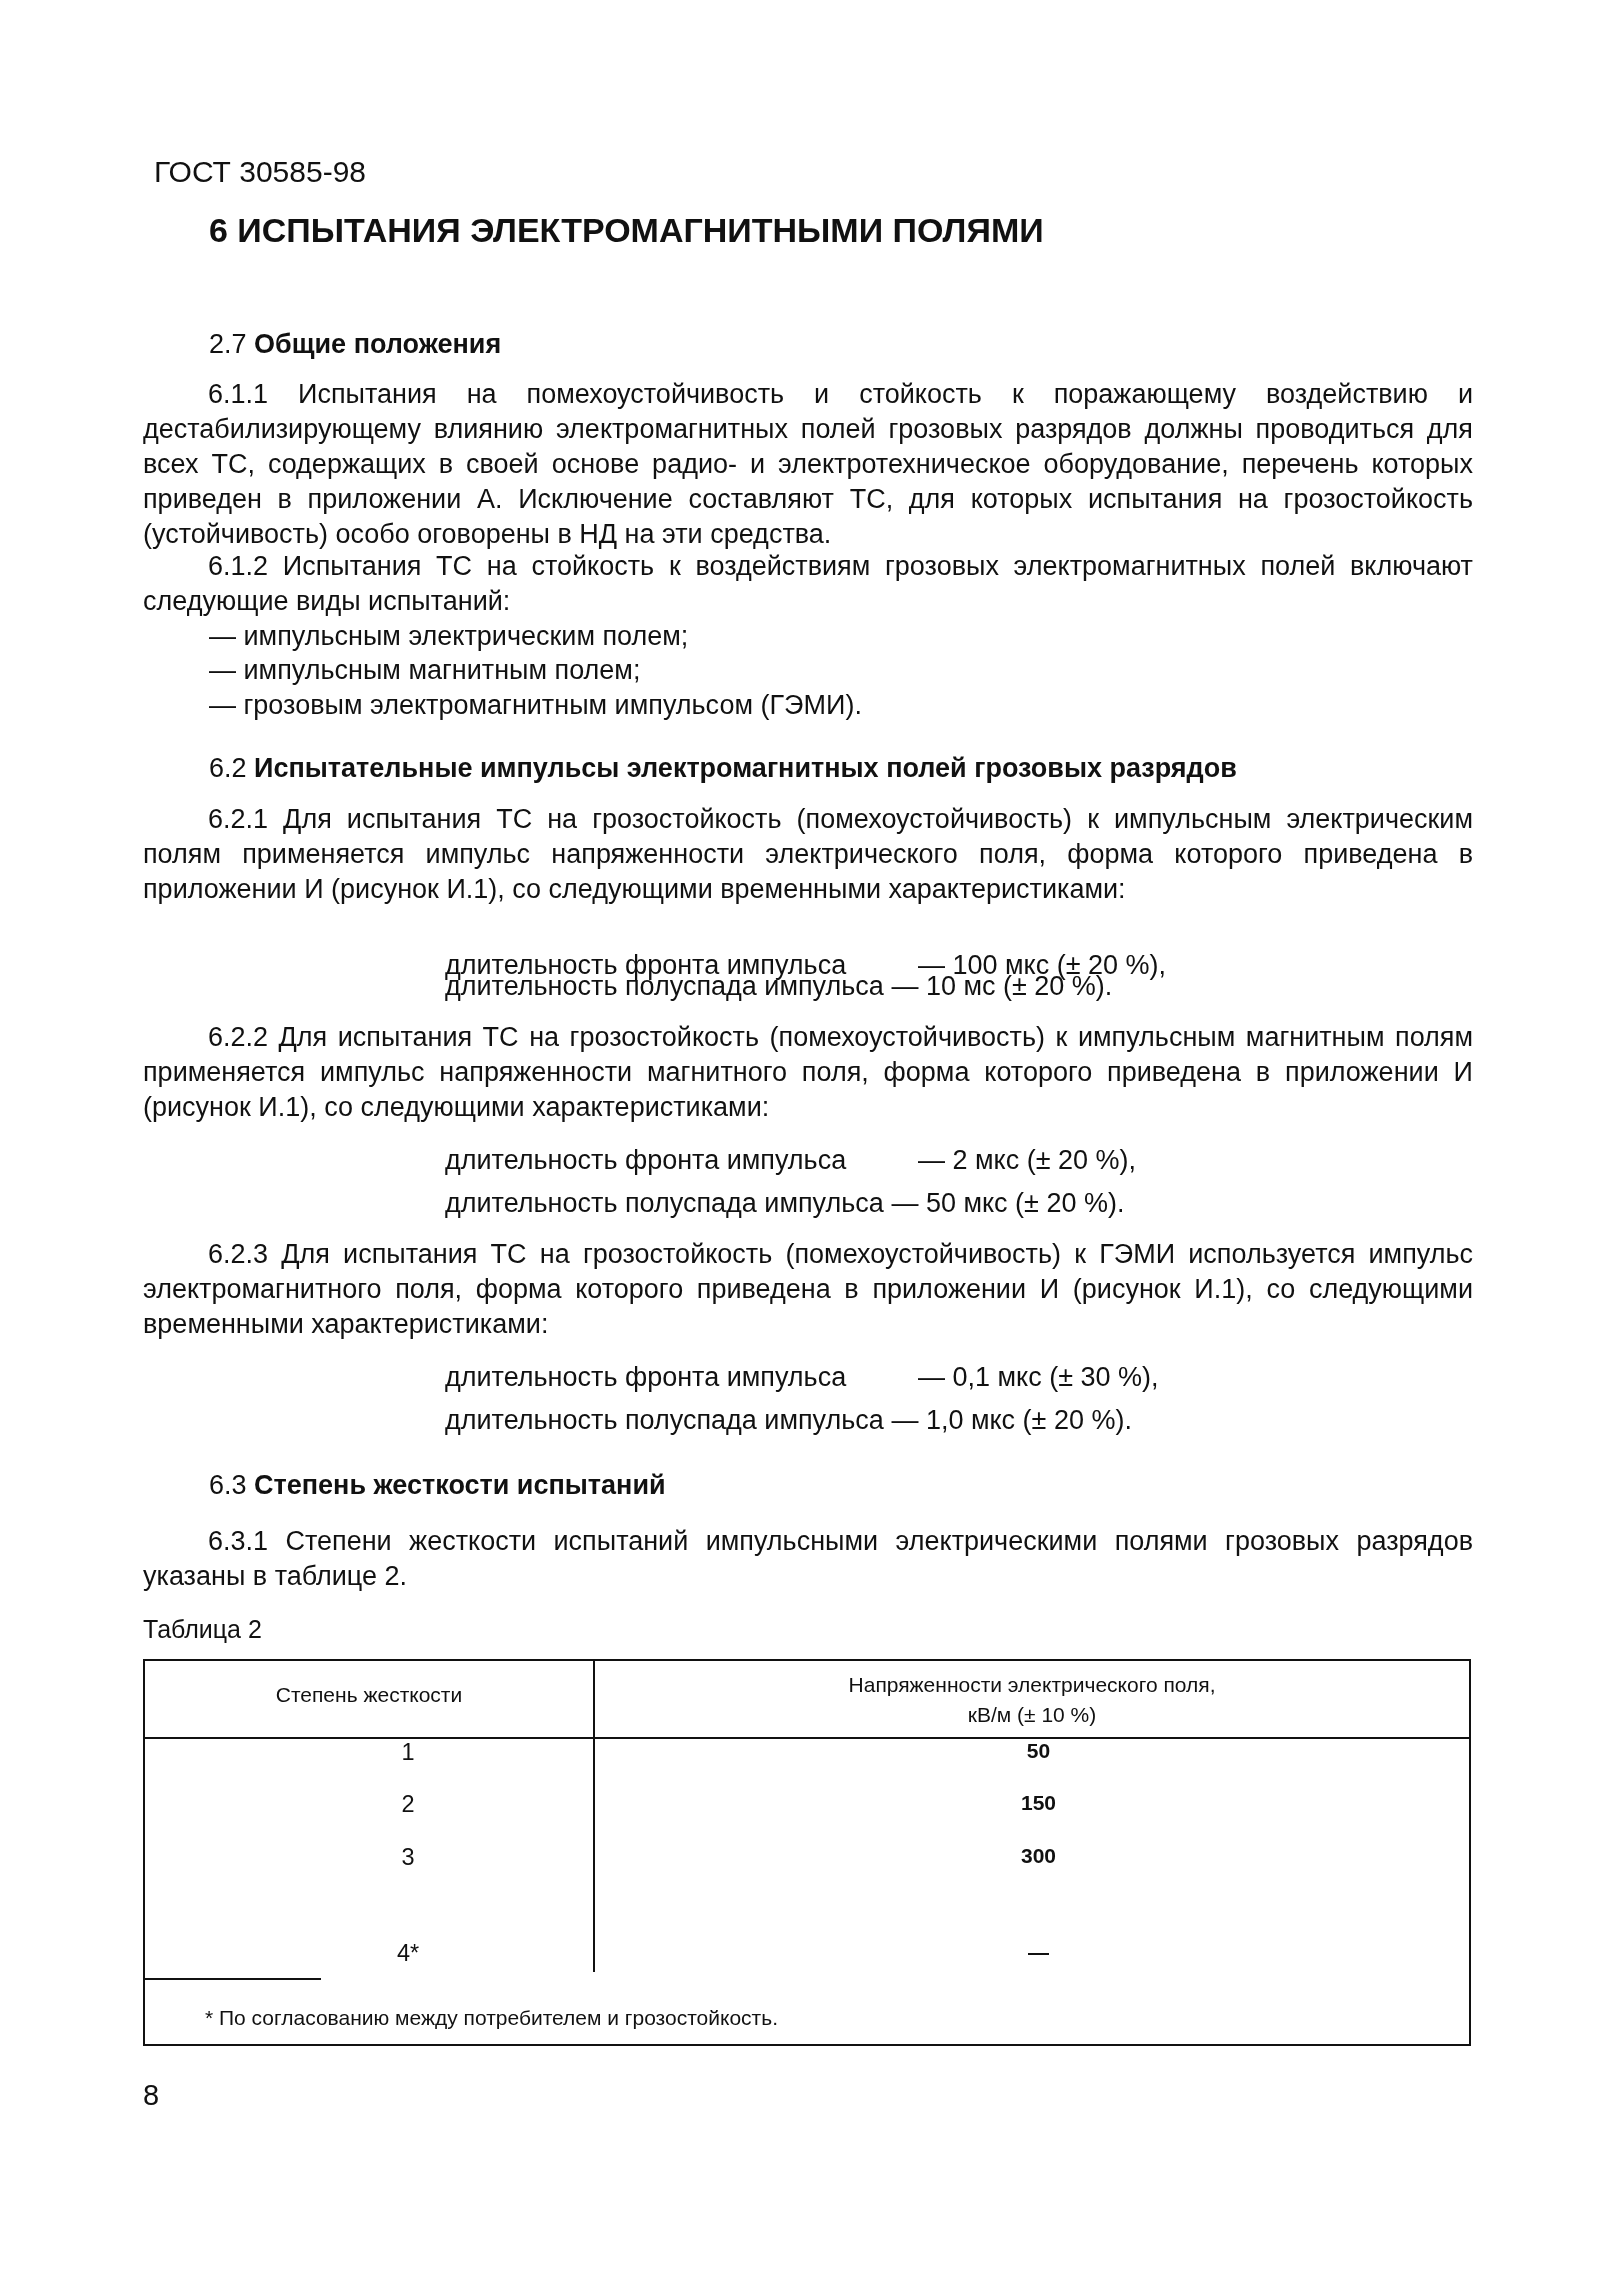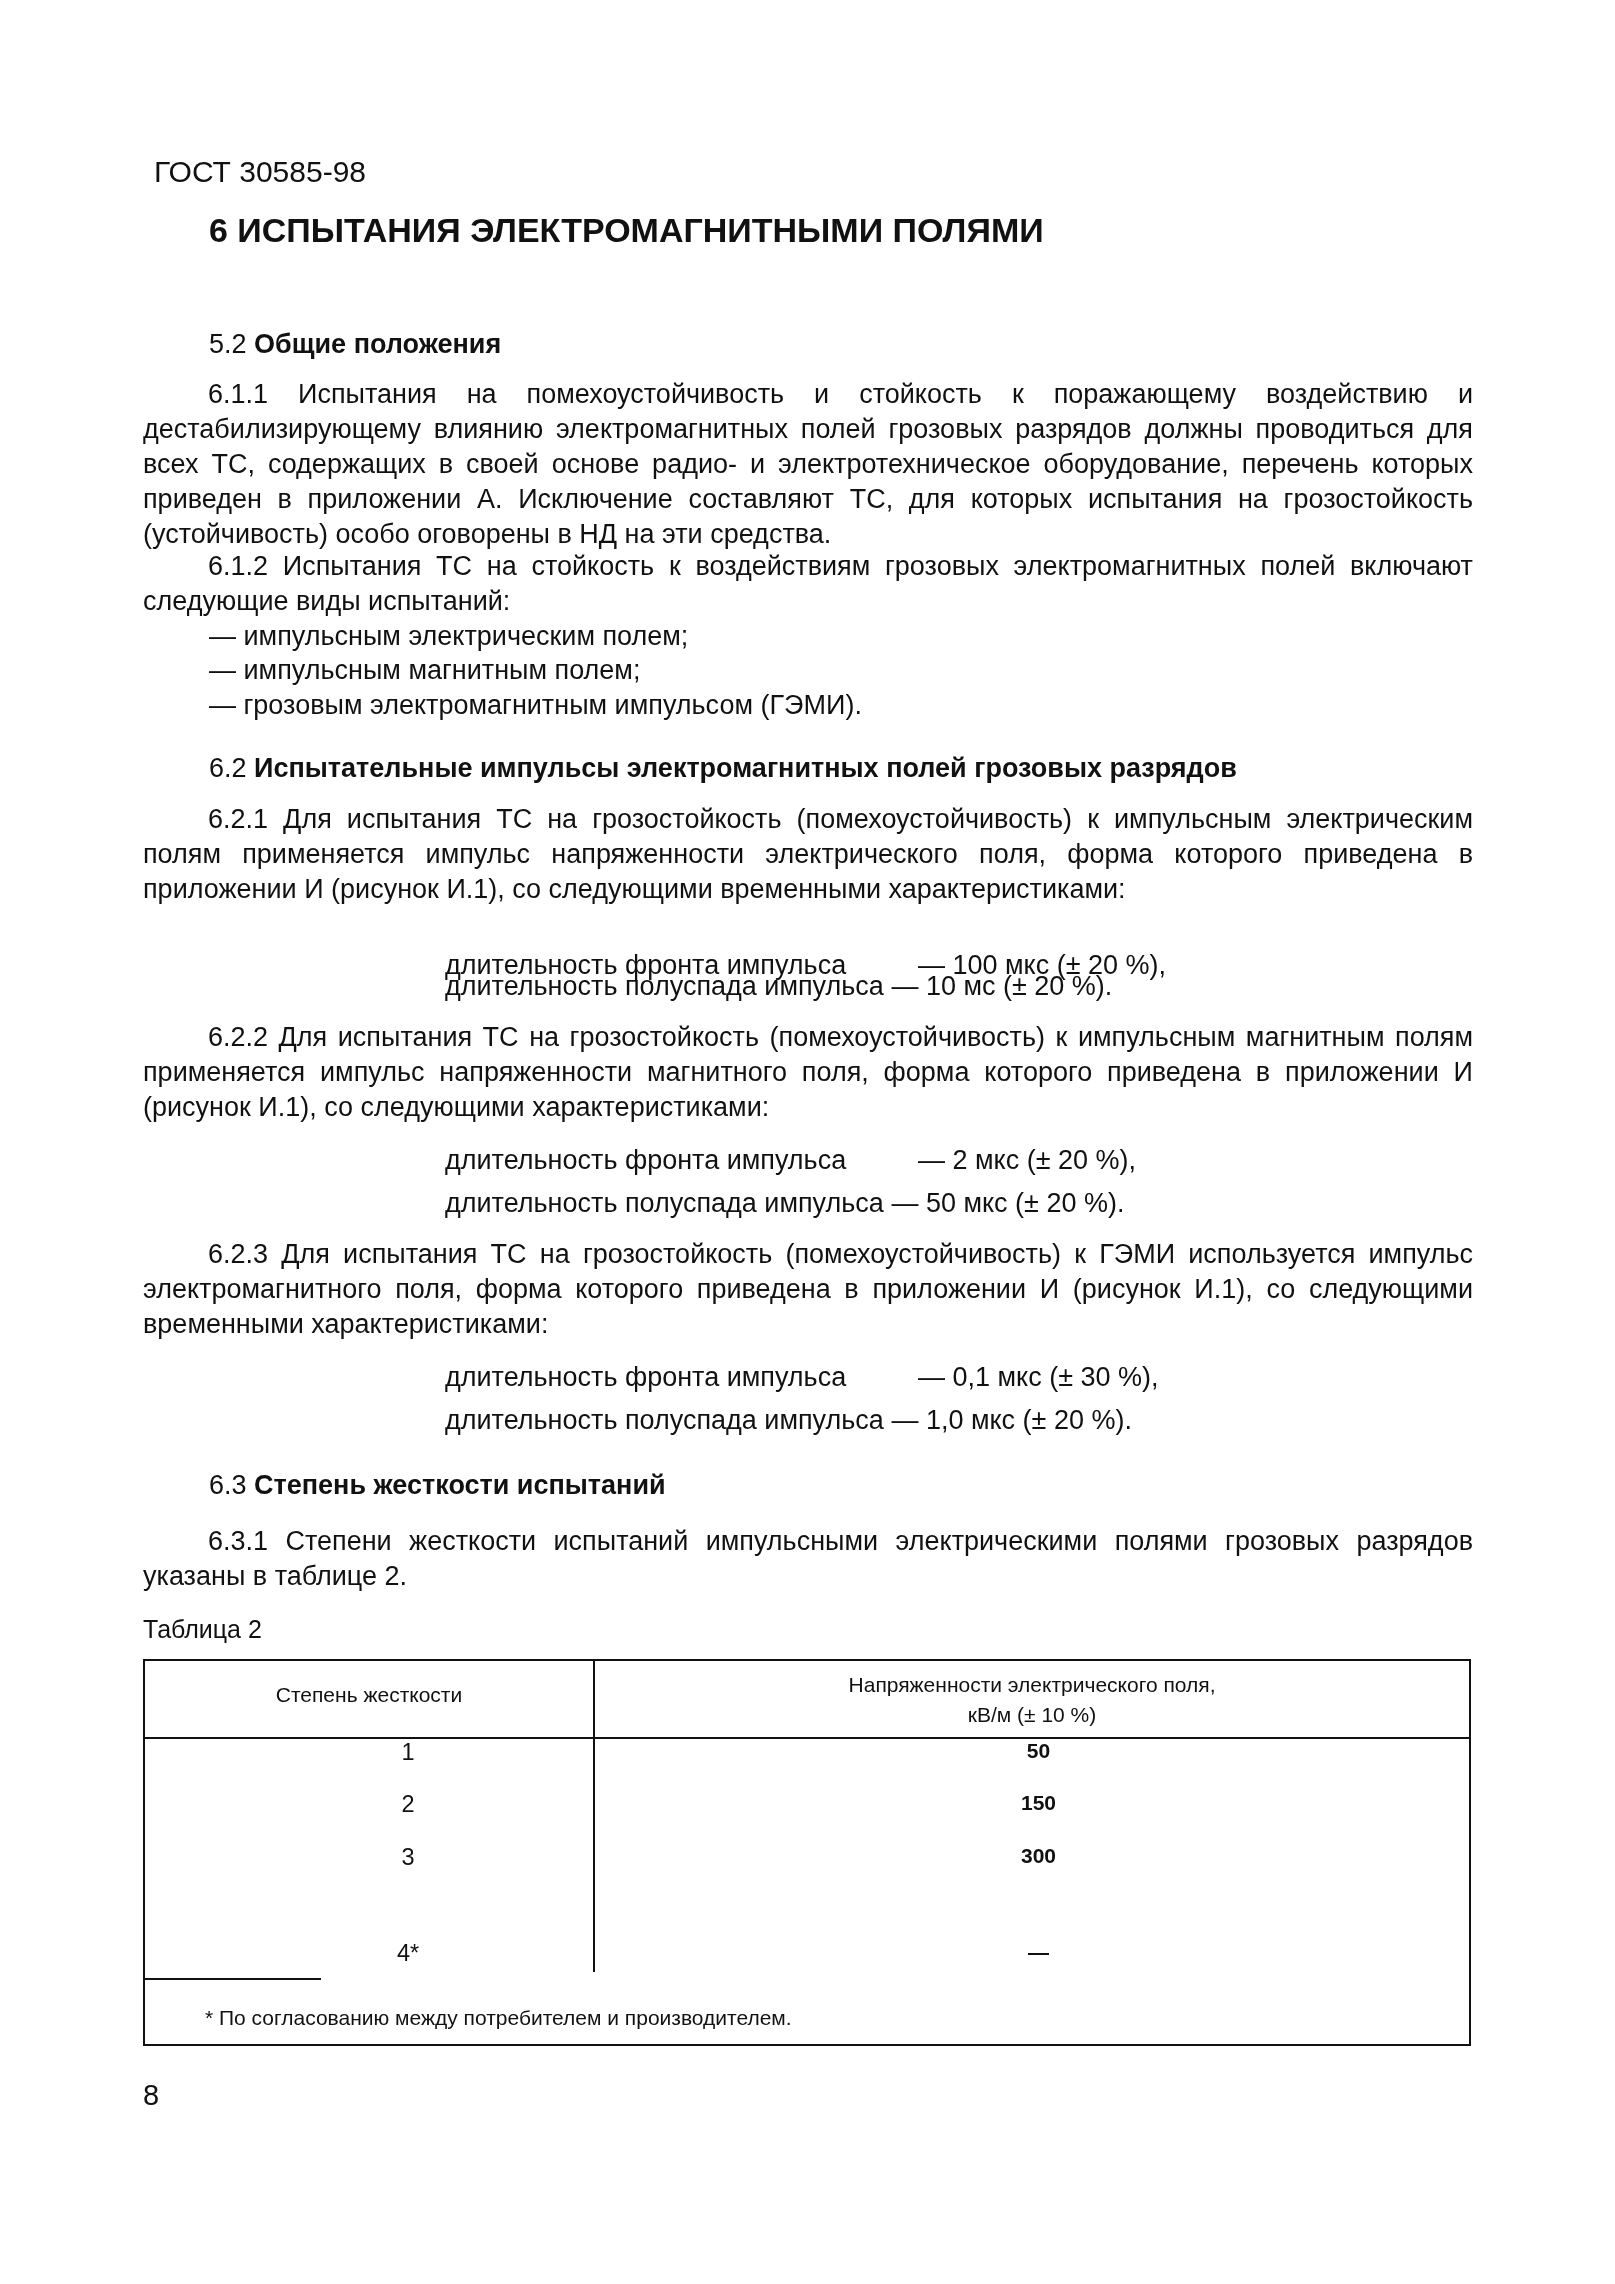--- a/index.html
+++ b/index.html
@@ -40,21 +40,21 @@
 </head>
 <body>
 
 <div class="abs doc-id">ГОСТ 30585-98</div>
 
 <div class="abs title">
   <span>6 ИСПЫТАНИЯ ЭЛЕКТРОМАГНИТНЫМИ ПОЛЯМИ</span>
 </div>
 
 <div class="abs h2" style="top:329px;">
-  <span>5.2</span>
+  <span>2.7</span>
   <b>Общие положения</b>
 </div>
 
 <div class="abs para" style="top:377px;"><span class="indent"></span><span>6.1.1 Испытания на помехоустойчивость и стойкость к поражающему воздействию и дестабилизирующему влиянию электромагнитных полей грозовых разрядов должны проводиться для всех ТС, содержащих в своей основе радио- и электротехническое оборудование, перечень которых приведен в приложении А. Исключение составляют ТС, для которых испытания на грозостойкость (устойчивость) особо оговорены в НД на эти средства.</span></div>
 
 <div class="abs para" style="top:549px;"><span class="indent"></span><span>6.1.2 Испытания ТС на стойкость к воздействиям грозовых электромагнитных полей включают следующие виды испытаний:</span></div>
 
 <div class="abs line" style="top:619px; left:209px;">— импульсным электрическим полем;</div>
 <div class="abs line" style="top:653px; left:209px;">— импульсным магнитным полем;</div>
 <div class="abs line" style="top:688px; left:209px;">— грозовым электромагнитным импульсом (ГЭМИ).</div>
@@ -103,17 +103,17 @@
   <div class="cell-a" style="top:130px;">2</div>
   <div class="cell-b" style="top:130px;">150</div>
 
   <div class="cell-a" style="top:183px;">3</div>
   <div class="cell-b" style="top:183px;">300</div>
 
   <div class="cell-a" style="top:279px;">4*</div>
   <div class="cell-b" style="top:279px;">—</div>
 
   <div class="foot-sep"></div>
-  <div class="footnote">* По согласованию между потребителем и производителем.</div>
+  <div class="footnote">* По согласованию между потребителем и грозостойкость.</div>
 </div>
 
 <div class="abs page-num">8</div>
 
 
 </body></html>

